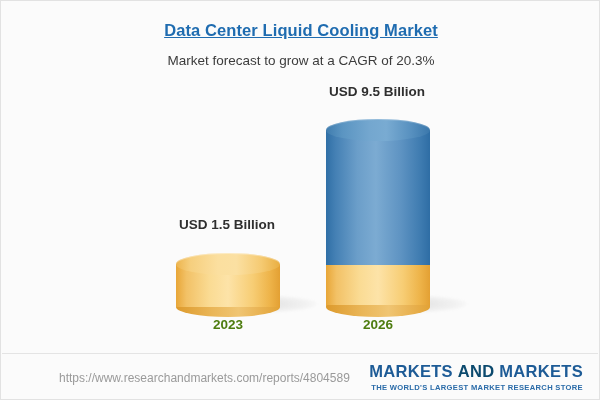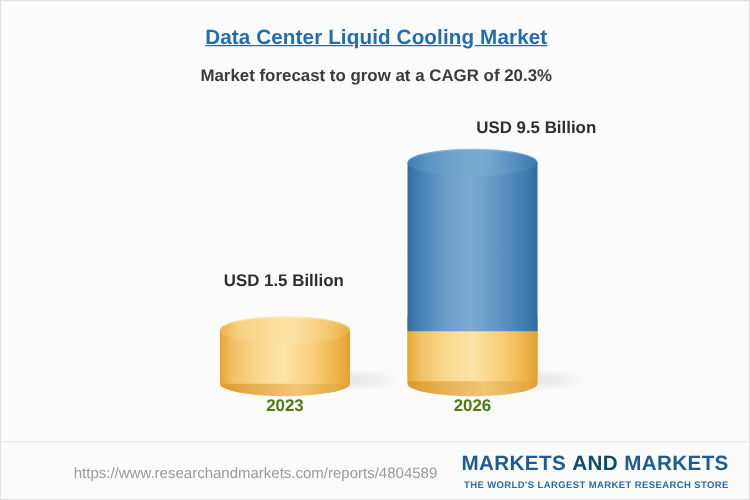--- a/index.html
+++ b/index.html
@@ -33,21 +33,21 @@
     letter-spacing: 0.1px;
     text-decoration: underline;
   }
   .chart-subtitle {
     position: absolute;
     top: 52px;
     left: 0;
     width: 600px;
     text-align: center;
     font-size: 13.5px;
-    font-weight: bold;
+    font-weight: normal;
     color: #3c3c3c;
   }
 
   
   .plot {
     position: absolute;
     left: 0;
     top: 0;
     width: 600px;
     height: 352px;
@@ -199,21 +199,21 @@
         <div class="cyl-cap y-cap-bottom" style="bottom:-10px; height:20px;"></div>
         <div class="cyl-body y-body" style="top:11px; height:43px;"></div>
         <div class="cyl-cap y-cap-top" style="top:0px; height:22px;"></div>
       </div>
 
       <div class="year-label" style="left:127px; top:316px;">2023</div>
     </div>
 
     <div class="bar-group">
 
-      <div class="value-label" style="left:276px; top:93px;text-align:right;">USD 9.5 Billion</div>
+      <div class="value-label" style="left:276px; top:83px;">USD 9.5 Billion</div>
 
       <div class="cyl-shadow" style="left:348px; top:294px; width:118px; height:18px;"></div>
 
       <div class="cyl-seg" style="left:325px; top:252px; width:104px; height:54px;">
         <div class="cyl-body y-body" style="top:0px; height:54px;"></div>
         <div class="cyl-cap y-cap-bottom" style="bottom:-10px; height:20px;"></div>
         <div class="cyl-body y-body" style="top:0px; height:52px;"></div>
       </div>
 
       <div class="cyl-seg" style="left:325px; top:118px; width:104px; height:146px;">

